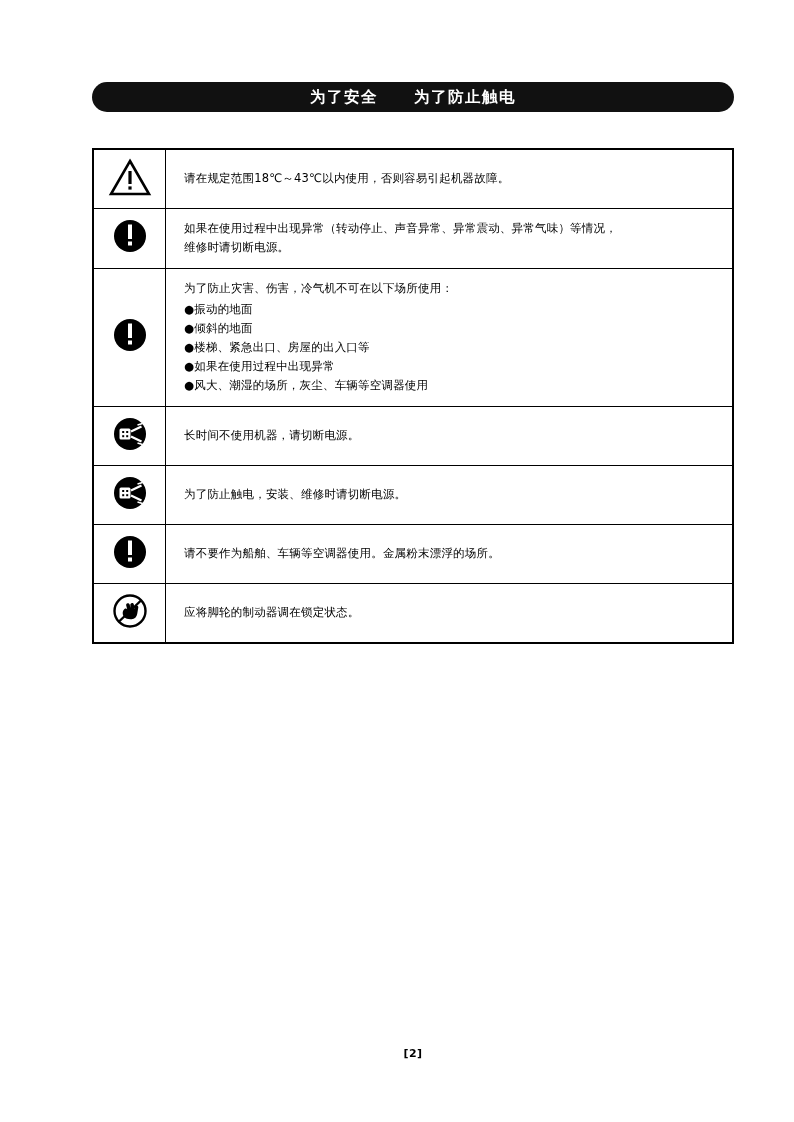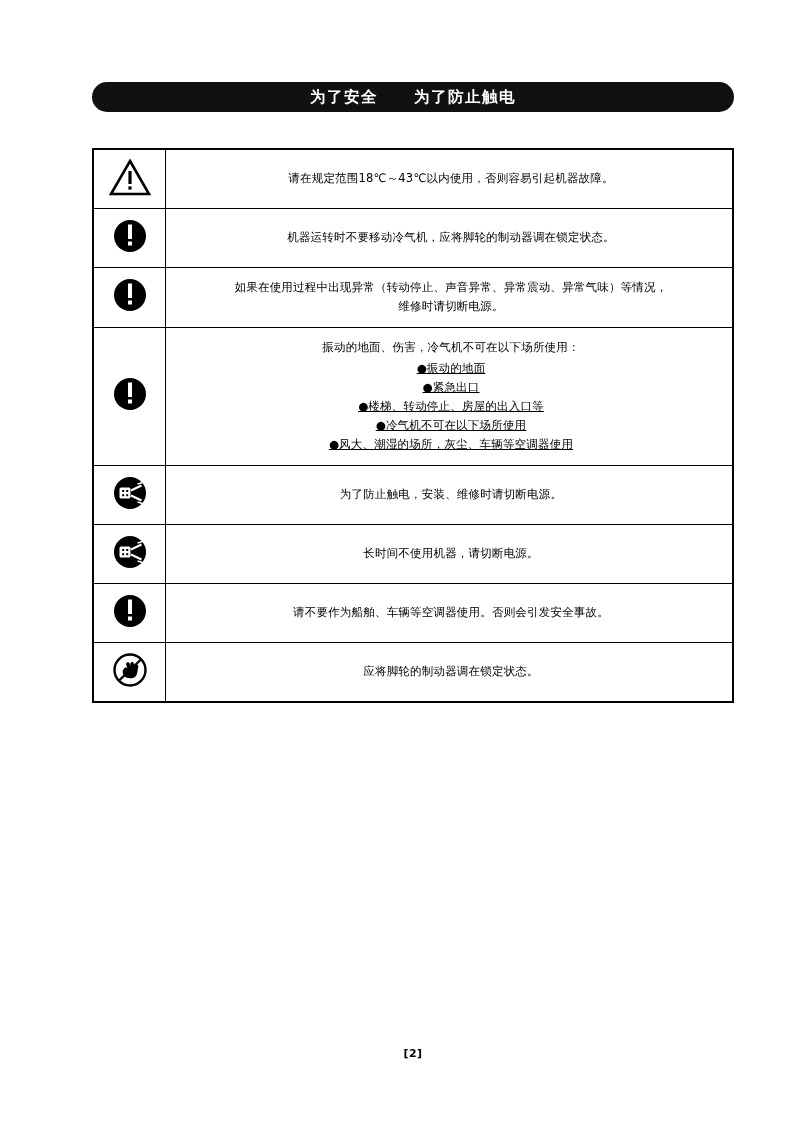--- a/index.html
+++ b/index.html
@@ -69,24 +69,23 @@
     width: 72px;
     text-align: center;
     padding: 6px 0;
   }
   .text-cell {
     padding: 10px 14px 11px 18px;
     font-size: 11.5px;
     line-height: 1.65;
     letter-spacing: 0.2px;
   }
-  .text-cell .line { white-space: nowrap; text-align: center; }
+  .text-cell .line { white-space: nowrap; }
   .bullets {
     margin: 2px 0 0 0;
-    text-decoration: underline;
   }
   .bullets .line { white-space: nowrap; }
 
   
   .icon-wrap {
     display: inline-block;
     width: 44px;
     height: 42px;
     position: relative;
   }
@@ -130,68 +129,54 @@
                 <rect x="20.4" y="15" width="3.2" height="13" fill="#000"></rect>
                 <rect x="20.4" y="30.4" width="3.2" height="3.2" fill="#000"></rect>
               </svg>
             </span>
           </td>
           <td class="text-cell">
             <div class="line">请在规定范围18℃～43℃以内使用，否则容易引起机器故障。</div>
           </td>
         </tr>
 
+
         <tr>
           <td class="icon-cell">
             <span class="icon-wrap ico-excl">
               <svg width="44" height="42" viewBox="0 0 44 42">
                 <circle cx="22" cy="21" r="16" fill="#000"></circle>
                 <rect x="20" y="9.5" width="4" height="14.5" fill="#fff"></rect>
                 <rect x="20" y="26.5" width="4" height="4" fill="#fff"></rect>
               </svg>
             </span>
           </td>
           <td class="text-cell">
-            <div class="line">机器运转时不要移动冷气机，应将脚轮的制动器调在锁定状态。</div>
+            <div class="line">如果在使用过程中出现异常（转动停止、声音异常、异常震动、异常气味）等情况，</div>
+            <div class="line">维修时请切断电源。</div>
           </td>
         </tr>
 
         <tr>
           <td class="icon-cell">
             <span class="icon-wrap ico-excl">
               <svg width="44" height="42" viewBox="0 0 44 42">
                 <circle cx="22" cy="21" r="16" fill="#000"></circle>
                 <rect x="20" y="9.5" width="4" height="14.5" fill="#fff"></rect>
                 <rect x="20" y="26.5" width="4" height="4" fill="#fff"></rect>
               </svg>
             </span>
           </td>
           <td class="text-cell">
-            <div class="line">如果在使用过程中出现异常（转动停止、声音异常、异常震动、异常气味）等情况，</div>
-            <div class="line">维修时请切断电源。</div>
-          </td>
-        </tr>
-
-        <tr>
-          <td class="icon-cell">
-            <span class="icon-wrap ico-excl">
-              <svg width="44" height="42" viewBox="0 0 44 42">
-                <circle cx="22" cy="21" r="16" fill="#000"></circle>
-                <rect x="20" y="9.5" width="4" height="14.5" fill="#fff"></rect>
-                <rect x="20" y="26.5" width="4" height="4" fill="#fff"></rect>
-              </svg>
-            </span>
-          </td>
-          <td class="text-cell">
-            <div class="line">振动的地面、伤害，冷气机不可在以下场所使用：</div>
+            <div class="line">为了防止灾害、伤害，冷气机不可在以下场所使用：</div>
             <div class="bullets">
               <div class="line">●振动的地面</div>
-              <div class="line">●紧急出口</div>
-              <div class="line">●楼梯、转动停止、房屋的出入口等</div>
-              <div class="line">●冷气机不可在以下场所使用</div>
+              <div class="line">●倾斜的地面</div>
+              <div class="line">●楼梯、紧急出口、房屋的出入口等</div>
+              <div class="line">●如果在使用过程中出现异常</div>
               <div class="line">●风大、潮湿的场所，灰尘、车辆等空调器使用</div>
             </div>
           </td>
         </tr>
 
         <tr>
           <td class="icon-cell">
             <span class="icon-wrap ico-plug">
               <svg width="44" height="42" viewBox="0 0 44 42">
                 <circle cx="22" cy="21" r="16" fill="#000"></circle>
@@ -199,56 +184,56 @@
                 <rect x="14.2" y="18" width="2" height="2" fill="#000"></rect>
                 <rect x="14.2" y="22.2" width="2" height="2" fill="#000"></rect>
                 <rect x="18.2" y="18" width="2" height="2" fill="#000"></rect>
                 <rect x="18.2" y="22.2" width="2" height="2" fill="#000"></rect>
                 <path d="M23 18.5 L33.5 13.5 M23 23.5 L33.5 28.5" stroke="#fff" stroke-width="2.2" fill="none"></path>
                 <path d="M29.5 12 L34.5 10.5 M29.5 30 L34.5 31.5" stroke="#fff" stroke-width="1.6" fill="none"></path>
               </svg>
             </span>
           </td>
           <td class="text-cell">
-            <div class="line">为了防止触电，安装、维修时请切断电源。</div>
+            <div class="line">长时间不使用机器，请切断电源。</div>
           </td>
         </tr>
 
         <tr>
           <td class="icon-cell">
             <span class="icon-wrap ico-plug">
               <svg width="44" height="42" viewBox="0 0 44 42">
                 <circle cx="22" cy="21" r="16" fill="#000"></circle>
                 <rect x="11.5" y="15.5" width="11" height="11" rx="1.5" fill="#fff"></rect>
                 <rect x="14.2" y="18" width="2" height="2" fill="#000"></rect>
                 <rect x="14.2" y="22.2" width="2" height="2" fill="#000"></rect>
                 <rect x="18.2" y="18" width="2" height="2" fill="#000"></rect>
                 <rect x="18.2" y="22.2" width="2" height="2" fill="#000"></rect>
                 <path d="M23 18.5 L33.5 13.5 M23 23.5 L33.5 28.5" stroke="#fff" stroke-width="2.2" fill="none"></path>
                 <path d="M29.5 12 L34.5 10.5 M29.5 30 L34.5 31.5" stroke="#fff" stroke-width="1.6" fill="none"></path>
               </svg>
             </span>
           </td>
           <td class="text-cell">
-            <div class="line">长时间不使用机器，请切断电源。</div>
+            <div class="line">为了防止触电，安装、维修时请切断电源。</div>
           </td>
         </tr>
 
         <tr>
           <td class="icon-cell">
             <span class="icon-wrap ico-excl">
               <svg width="44" height="42" viewBox="0 0 44 42">
                 <circle cx="22" cy="21" r="16" fill="#000"></circle>
                 <rect x="20" y="9.5" width="4" height="14.5" fill="#fff"></rect>
                 <rect x="20" y="26.5" width="4" height="4" fill="#fff"></rect>
               </svg>
             </span>
           </td>
           <td class="text-cell">
-            <div class="line">请不要作为船舶、车辆等空调器使用。否则会引发安全事故。</div>
+            <div class="line">请不要作为船舶、车辆等空调器使用。金属粉末漂浮的场所。</div>
           </td>
         </tr>
 
         <tr>
           <td class="icon-cell">
             <span class="icon-wrap ico-hand">
               <svg width="44" height="42" viewBox="0 0 44 42">
                 <circle cx="22" cy="21" r="15.5" fill="none" stroke="#000" stroke-width="2.4"></circle>
                 <path d="M16 27 C14 24 14.5 20.5 16.5 19 C17.5 18.2 18.6 18.4 19.2 19.2
                          L18.2 15.6 C17.9 14.4 18.6 13.5 19.6 13.3 C20.6 13.1 21.4 13.7 21.7 14.7

